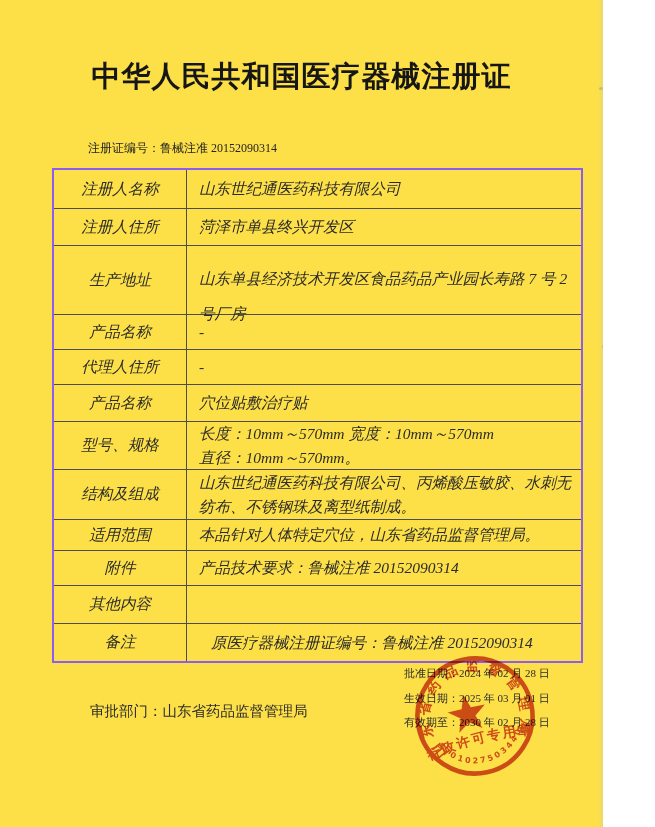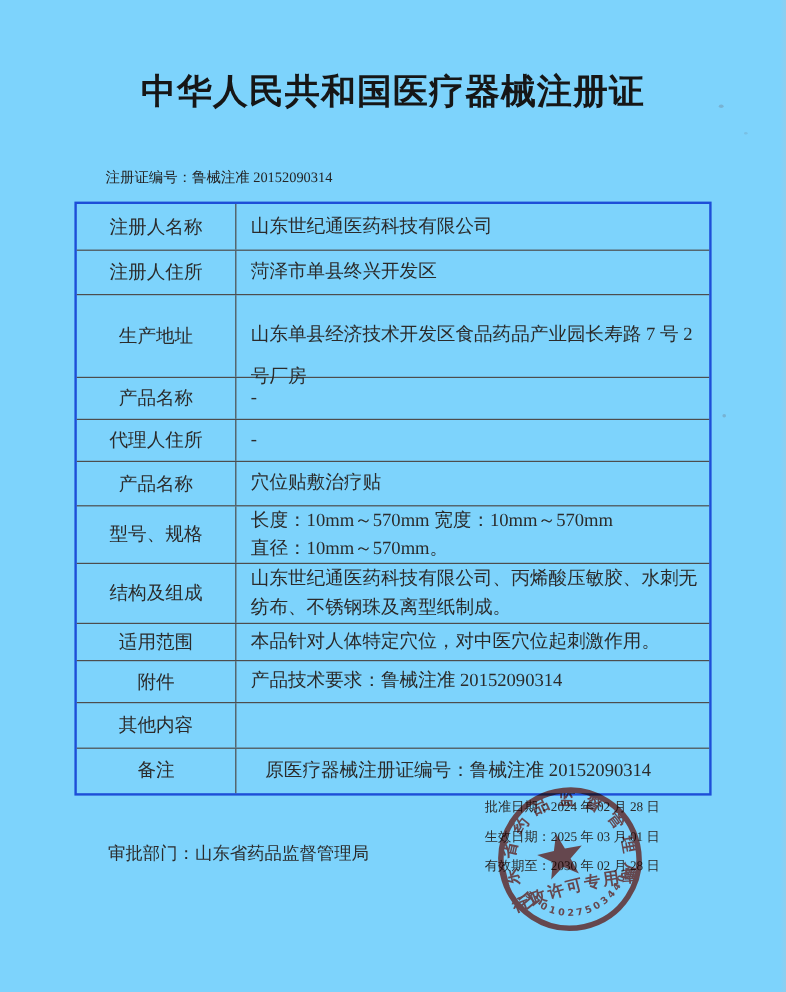--- a/index.html
+++ b/index.html
@@ -1,42 +1,43 @@
 <!DOCTYPE html>
 <html><head>
 <meta charset="utf-8">
 <style>
   html,body{margin:0;padding:0;}
   .page{
     position:relative;
-    width:655px;height:827px;
-    background:#7dd3fc;
+    width:603px;height:827px;
+    background:#fde047;
     overflow:hidden;
     font-family:"Liberation Serif","DejaVu Serif",serif;
     color:#262626;
   }
   .page::after{ 
     content:"";position:absolute;top:0;right:0;width:5px;height:100%;
     background:linear-gradient(to right, rgba(185,195,205,0), rgba(185,195,205,0.28));
     pointer-events:none;
   }
   .cert-title{
     position:absolute;top:57px;left:0;width:100%;
     text-align:center;font-size:29px;font-weight:bold;color:#161616;
     letter-spacing:1px;
   }
   .reg-line{
     position:absolute;top:140px;left:88px;
     font-size:12px;color:#242424;
   }
   .cert-table{
-    position:absolute;top:168px;left:62px;width:531px;
-    border:2px solid #1d4ed8;
+    position:absolute;top:168px;left:52px;width:531px;
+    border:2px solid #8b5cf6;
     box-sizing:border-box;
     background:transparent;
+    font-style:italic;
   }
   .t-row{display:flex;box-sizing:border-box;border-top:1.4px solid #4d4d4d;}
   .t-row:first-child{border-top:none;}
   .cell-label{
     flex:0 0 133px;width:133px;box-sizing:border-box;
     border-right:1.4px solid #4d4d4d;
     display:flex;align-items:center;justify-content:center;
     font-size:15.5px;color:#2b2b2b;text-align:center;
   }
   .cell-value{
@@ -116,21 +117,21 @@
       </div>
     </div>
 
     <div class="t-row h50">
       <div class="cell-label">结构及组成</div>
       <div class="cell-value">山东世纪通医药科技有限公司、丙烯酸压敏胶、水刺无纺布、不锈钢珠及离型纸制成。</div>
     </div>
 
     <div class="t-row h31">
       <div class="cell-label">适用范围</div>
-      <div class="cell-value">本品针对人体特定穴位，对中医穴位起刺激作用。</div>
+      <div class="cell-value">本品针对人体特定穴位，山东省药品监督管理局。</div>
     </div>
 
     <div class="t-row h35">
       <div class="cell-label">附件</div>
       <div class="cell-value">产品技术要求：鲁械注准 20152090314</div>
     </div>
 
     <div class="t-row h38">
       <div class="cell-label">其他内容</div>
       <div class="cell-value"></div>

